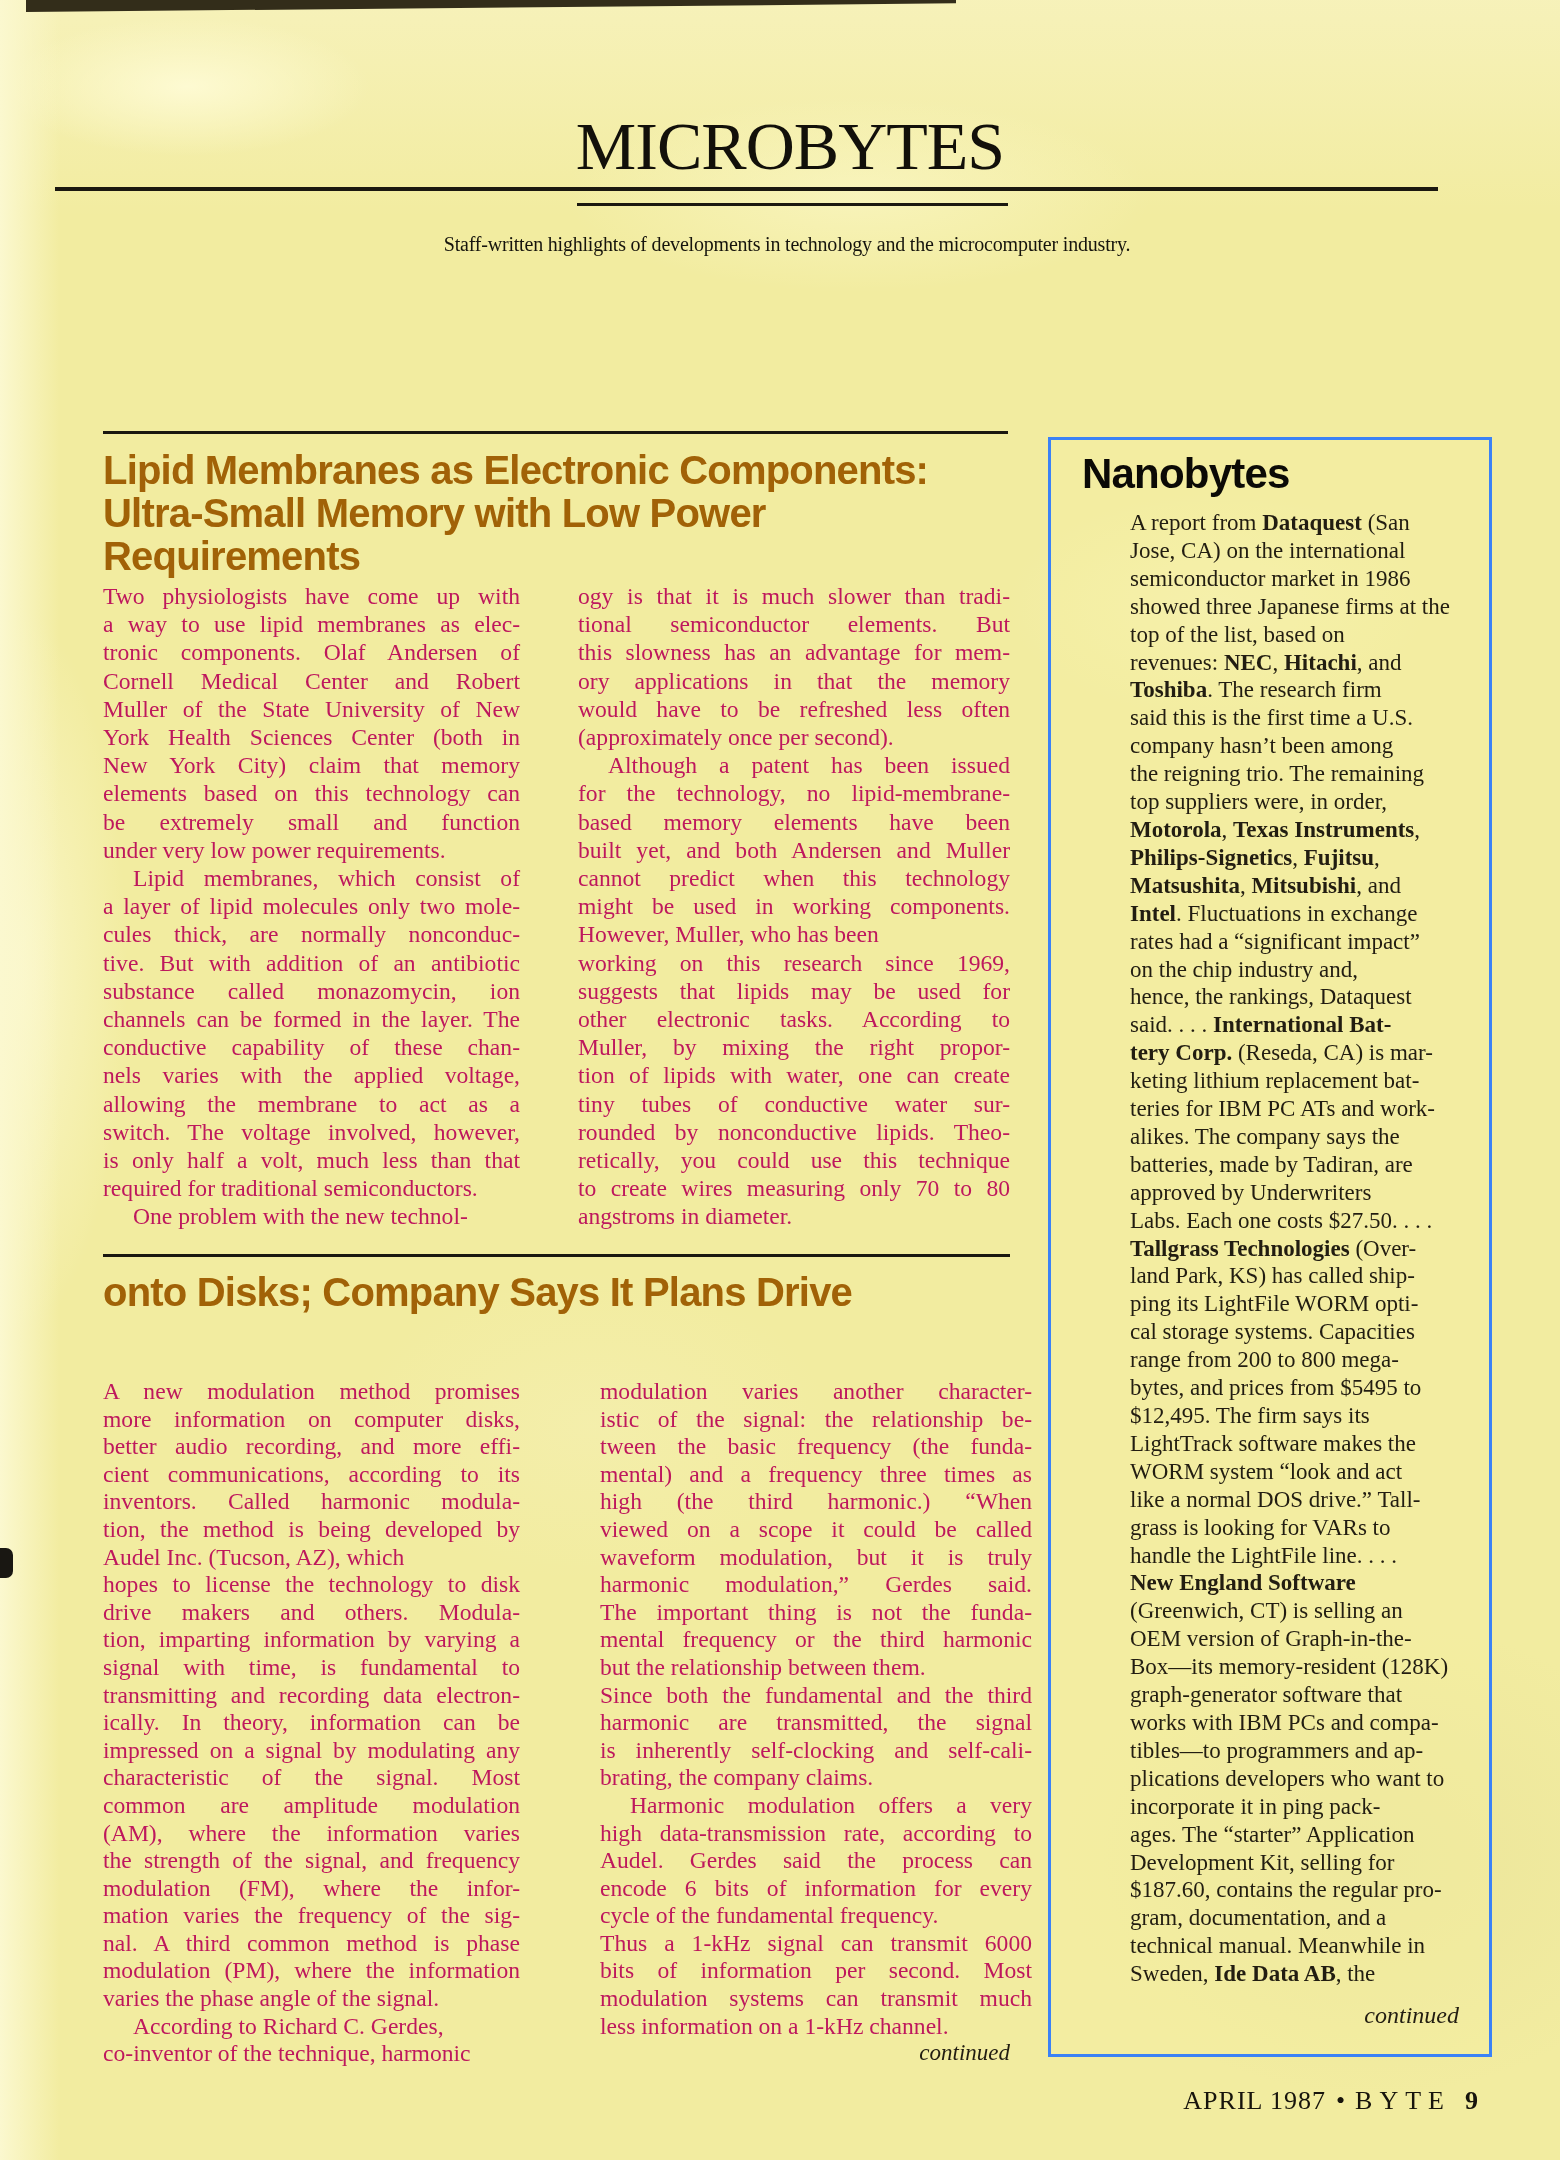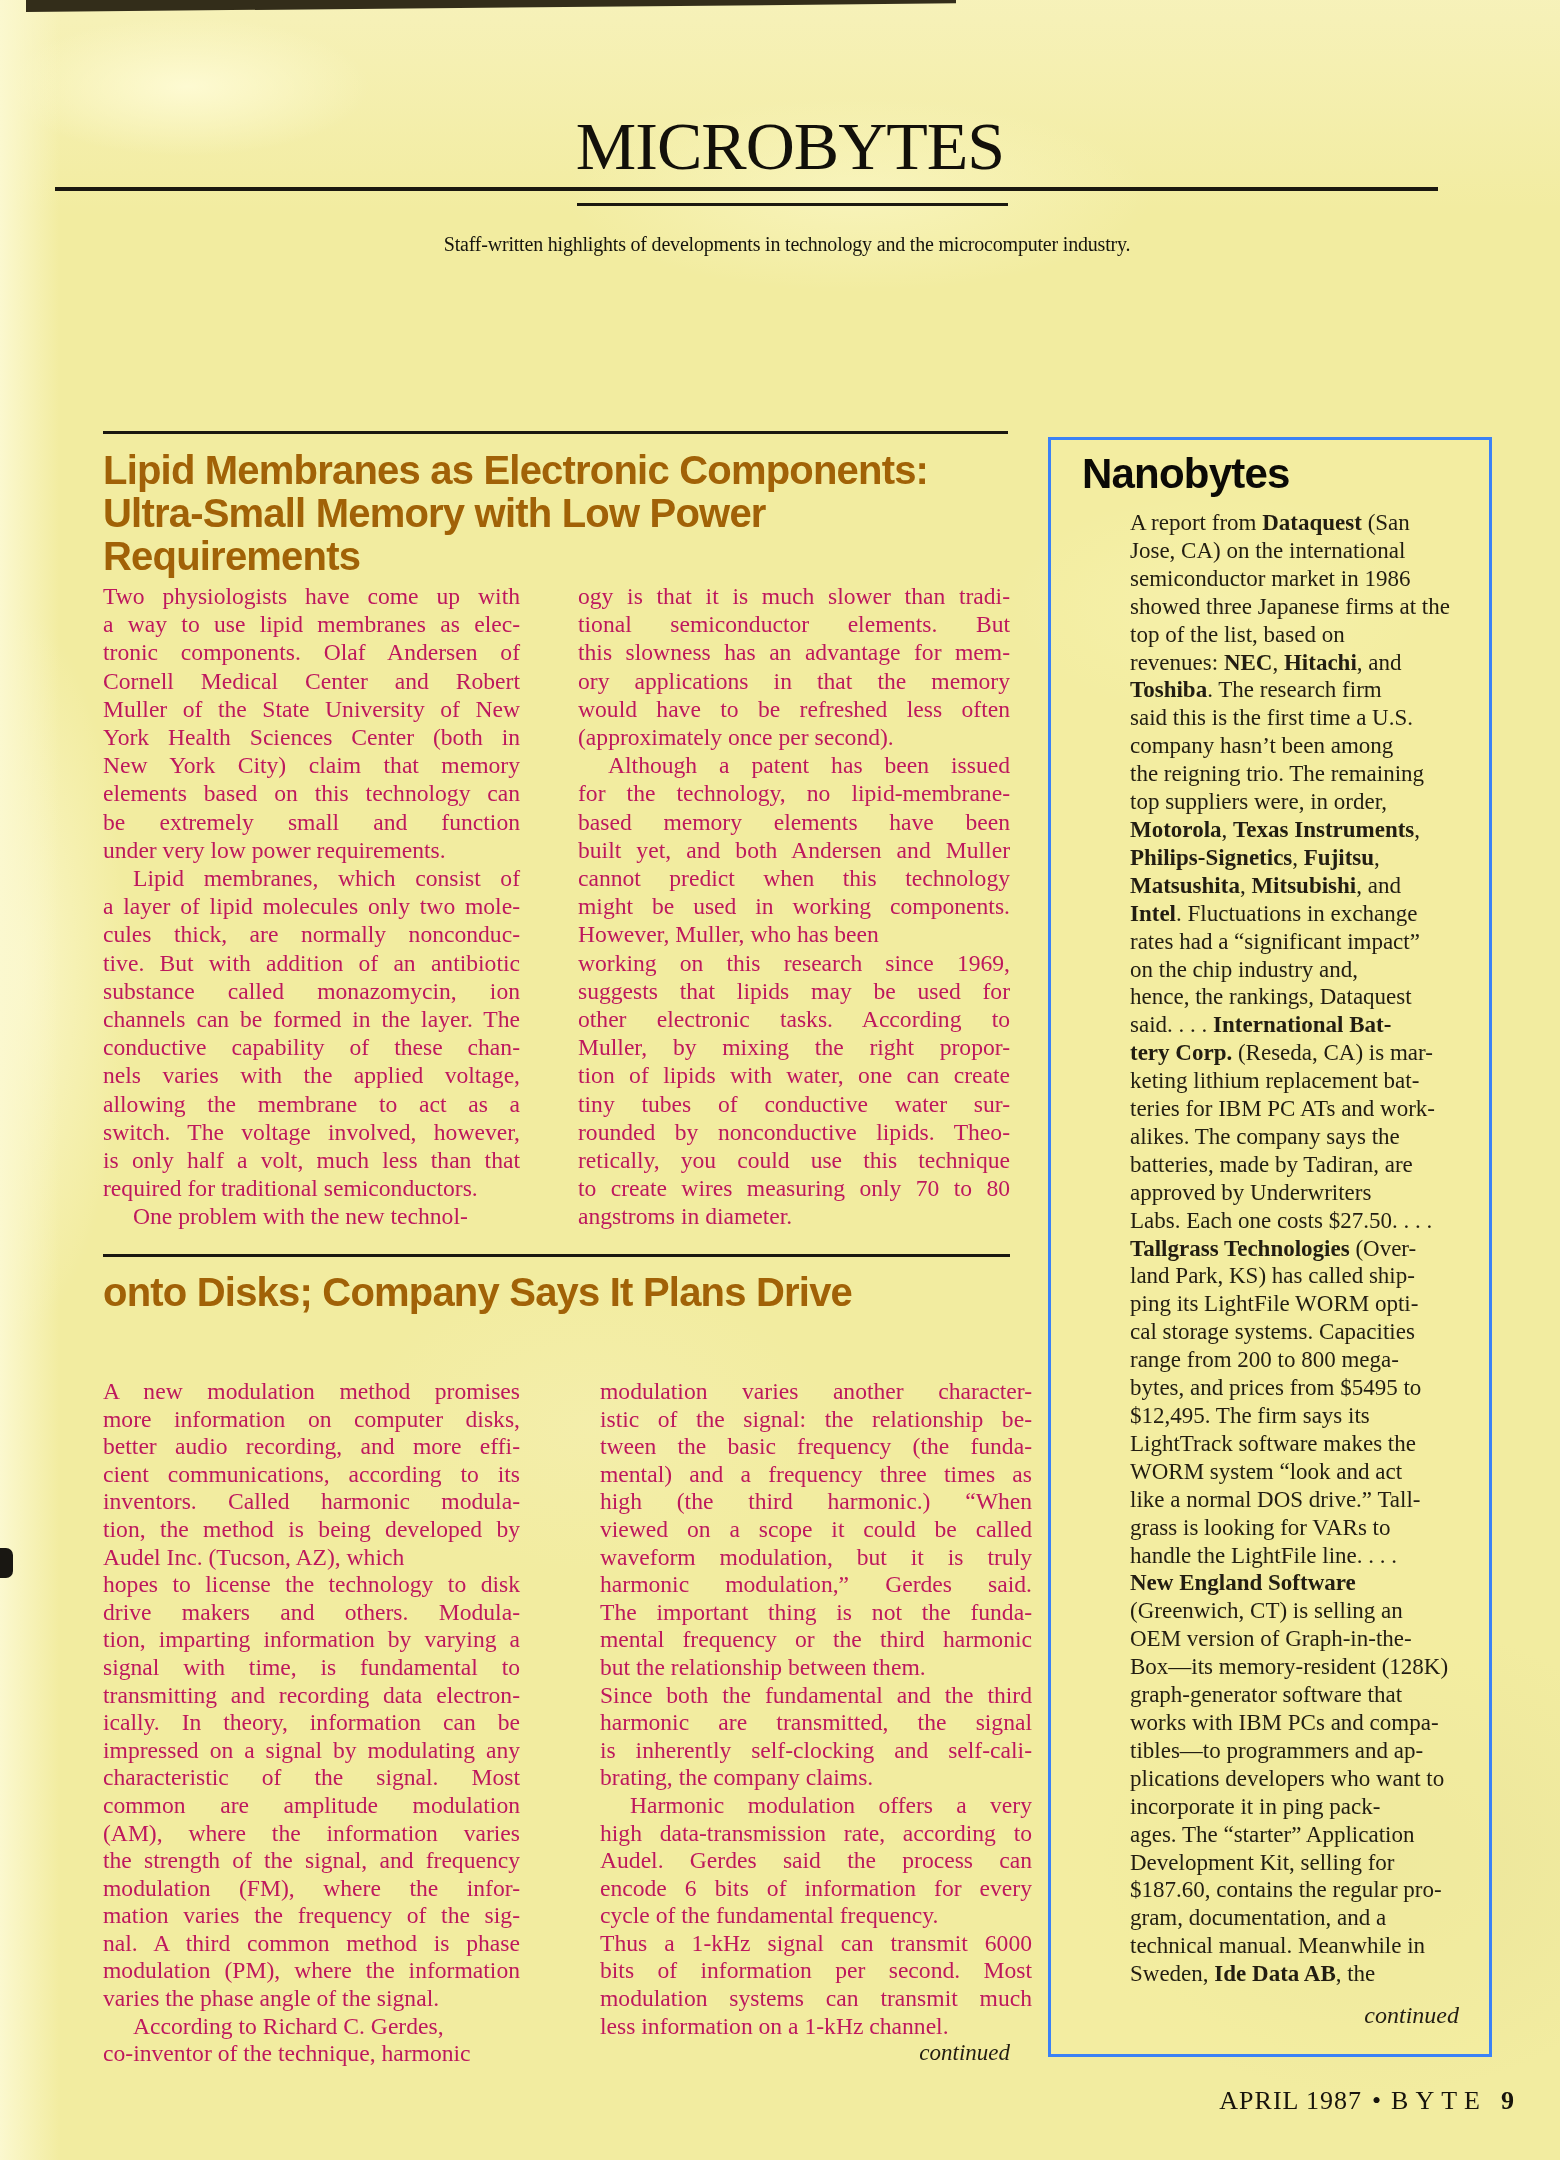--- a/index.html
+++ b/index.html
@@ -85,21 +85,21 @@
   .sb-cont {
     position:absolute; right:30px; top:1562px;
     font-style:italic; font-size:24px; color:#221d11;
   }
   .a2-cont {
     position:absolute; left:578px; top:2040px; width:432px; text-align:right;
     font-style:italic; font-size:23px; color:#221d11;
   }
   .footer {
     position:absolute; top:2086px; left:0; width:1478px; text-align:right;
-    font-size:26px; color:#17140c; white-space:nowrap;margin-left:36px;
+    font-size:26px; color:#17140c; white-space:nowrap;
   }
   .footer .date  { letter-spacing:1px; }
   .footer .bull  { margin:0 10px; }
   .footer .brand { letter-spacing:7px; }
   .footer .pgno  { font-weight:bold; margin-left:14px; }
   b { font-weight:bold; }
 </style>
 </head>
 <body>
 

